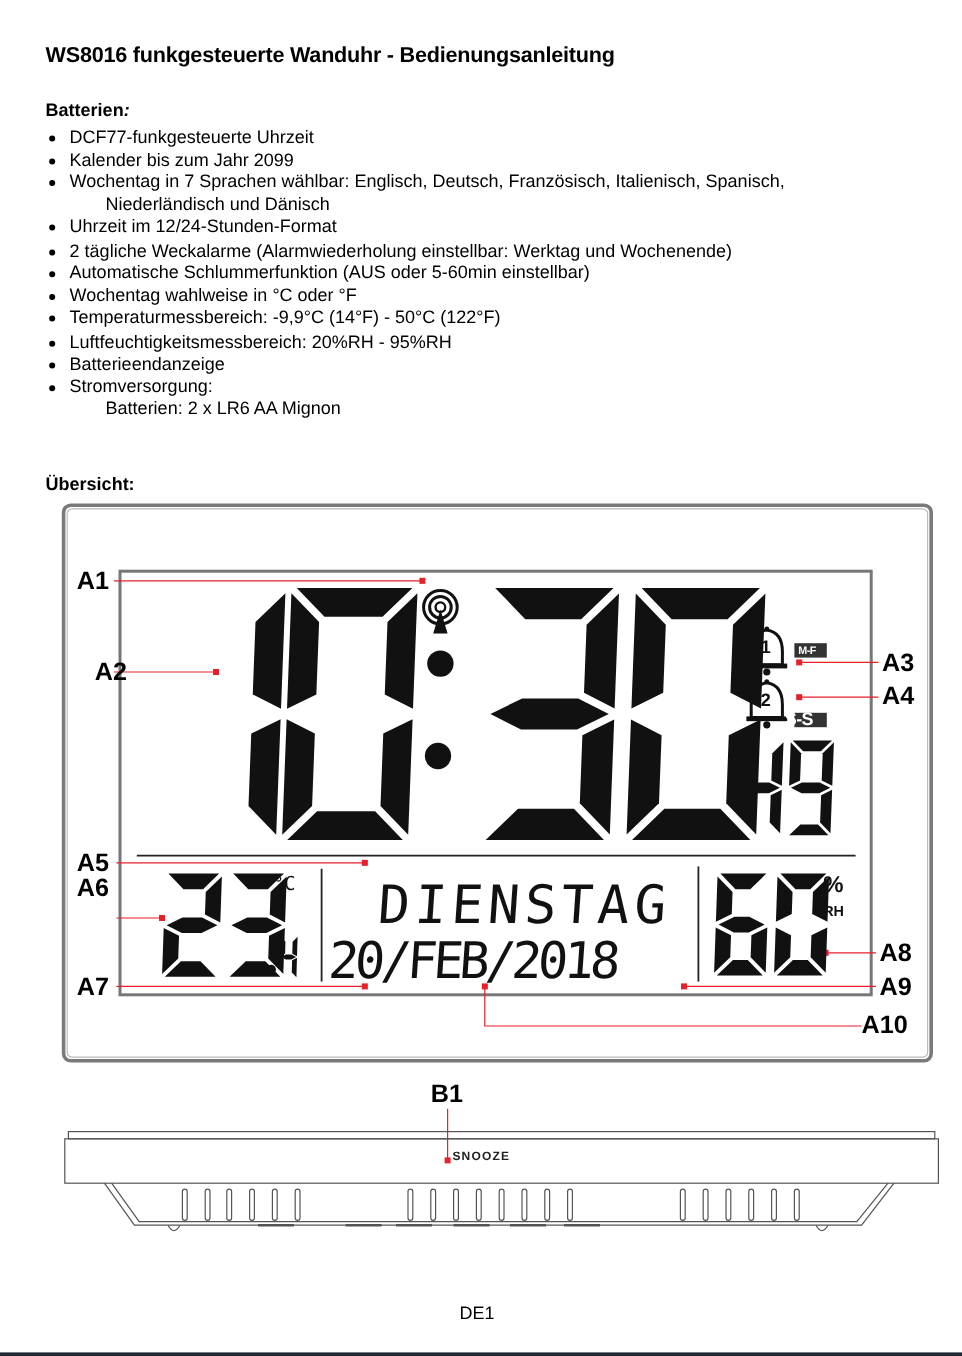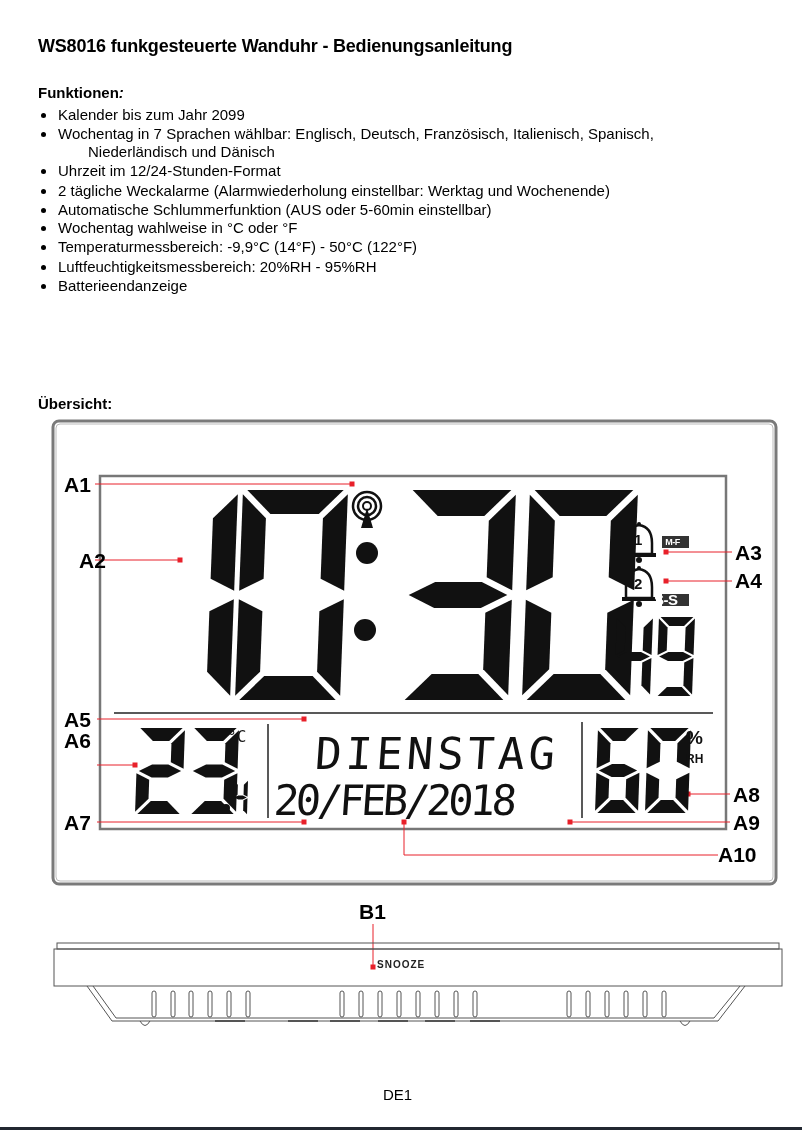--- a/index.html
+++ b/index.html
@@ -16,32 +16,34 @@
   .snooze{position:absolute;left:377px;top:959px;font-size:10px;font-weight:bold;letter-spacing:1px;color:#222;}
   .footer{position:absolute;left:383px;top:1070px;font-size:15px;margin-top:16px;}
   .bottombar{position:absolute;left:0;top:1127px;width:802px;height:3px;background:#222831;}
   .unit{position:absolute;font-weight:bold;color:#111;}
 </style>
 </head>
 <body>
 
 <div class="title">WS8016 funkgesteuerte Wanduhr - Bedienungsanleitung</div>
 
-<div class="h2" style="top:84px"><span>Funktionen</span><i>:</i></div>
+<div class="h2" style="top:84px"><span>Batterien</span><i>:</i></div>
 
 <ul class="list">
+  <li><span>DCF77-funkgesteuerte Uhrzeit</span></li>
   <li><span>Kalender bis zum Jahr 2099</span></li>
   <li><span>Wochentag in 7 Sprachen wählbar: Englisch, Deutsch, Französisch, Italienisch, Spanisch,</span><span class="cont">Niederländisch und Dänisch</span></li>
   <li><span>Uhrzeit im 12/24-Stunden-Format</span></li>
   <li class="gap"><span>2 tägliche Weckalarme (Alarmwiederholung einstellbar: Werktag und Wochenende)</span></li>
   <li><span>Automatische Schlummerfunktion (AUS oder 5-60min einstellbar)</span></li>
   <li><span>Wochentag wahlweise in °C oder °F</span></li>
   <li><span>Temperaturmessbereich: -9,9°C (14°F) - 50°C (122°F)</span></li>
   <li class="gap"><span>Luftfeuchtigkeitsmessbereich: 20%RH - 95%RH</span></li>
   <li><span>Batterieendanzeige</span></li>
+  <li><span>Stromversorgung:</span><span class="cont">Batterien: 2 x LR6 AA Mignon</span></li>
 </ul>
 
 <div class="h2" style="top:395px">Übersicht:</div>
 
 <svg class="diagram" viewBox="0 0 802 1130" width="802" height="1130">
 
   <rect x="53" y="421" width="723" height="463" rx="6" fill="none" stroke="#7a7a7a" stroke-width="3"></rect>
   <rect x="56" y="424" width="717" height="457" rx="4" fill="none" stroke="#bbb" stroke-width="1"></rect>
 
   <rect x="100" y="476" width="626" height="353" fill="none" stroke="#777" stroke-width="2.5"></rect>

